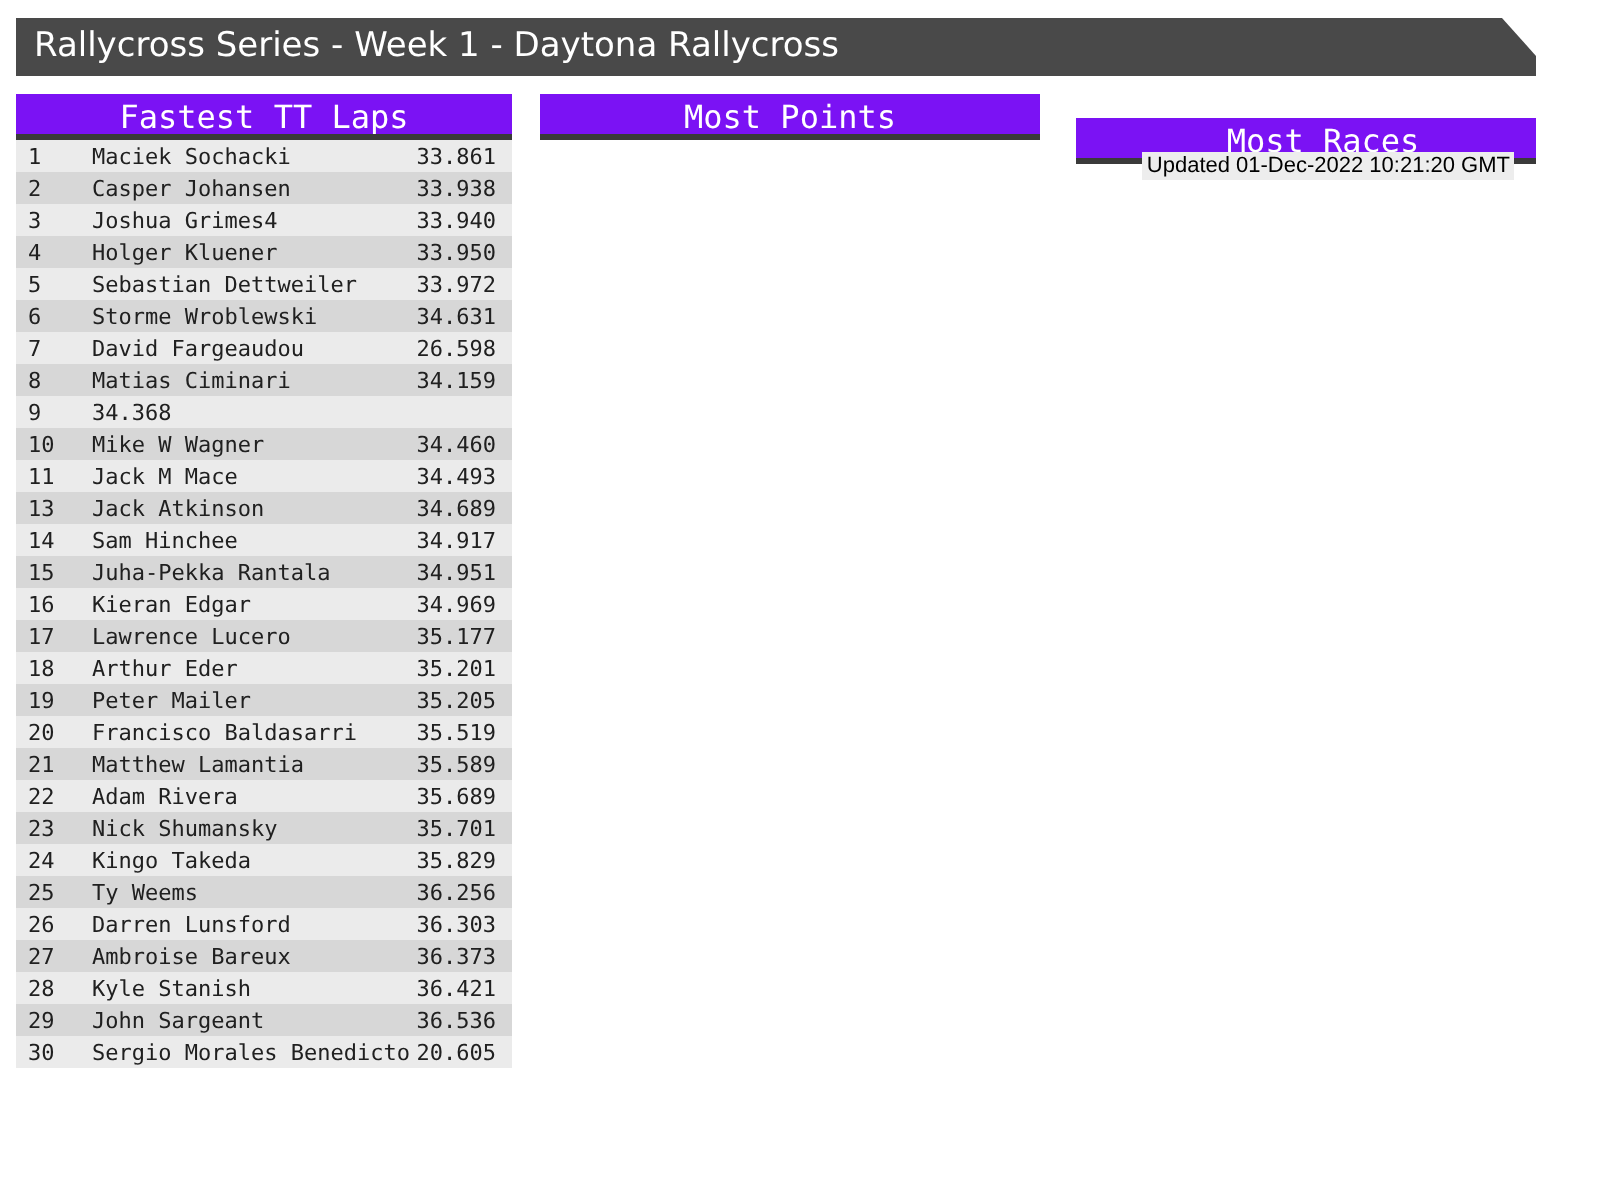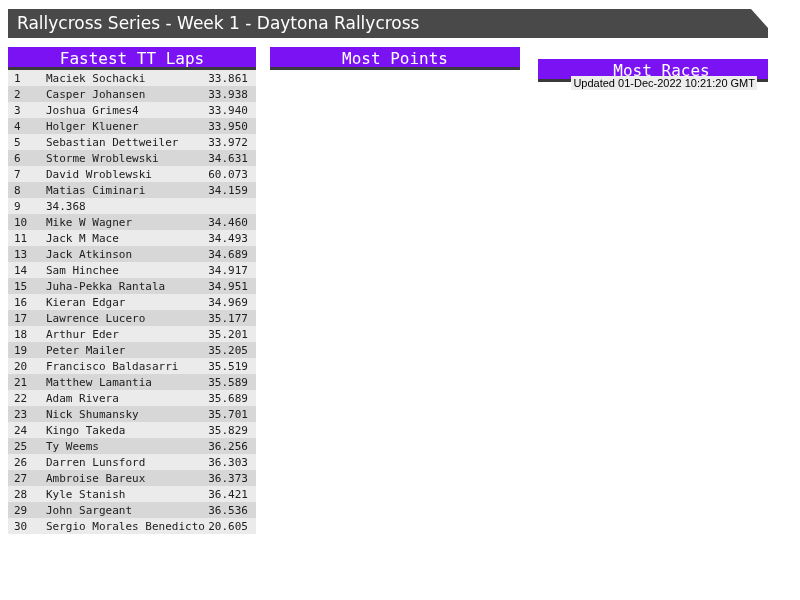--- a/index.html
+++ b/index.html
@@ -84,22 +84,22 @@
           <span class="name">Sebastian Dettweiler</span>
           <span class="time">33.972</span>
         </div>
         <div class="row">
           <span class="rank">6</span>
           <span class="name">Storme Wroblewski</span>
           <span class="time">34.631</span>
         </div>
         <div class="row">
           <span class="rank">7</span>
-          <span class="name">David Wroblewski</span>
-          <span class="time">60.073</span>
+          <span class="name">David Fargeaudou</span>
+          <span class="time">26.598</span>
         </div>
         <div class="row">
           <span class="rank">8</span>
           <span class="name">Matias Ciminari</span>
           <span class="time">34.159</span>
         </div>
         <div class="row">
           <span class="rank">9</span>
           <span class="time">34.368</span>
         </div>

